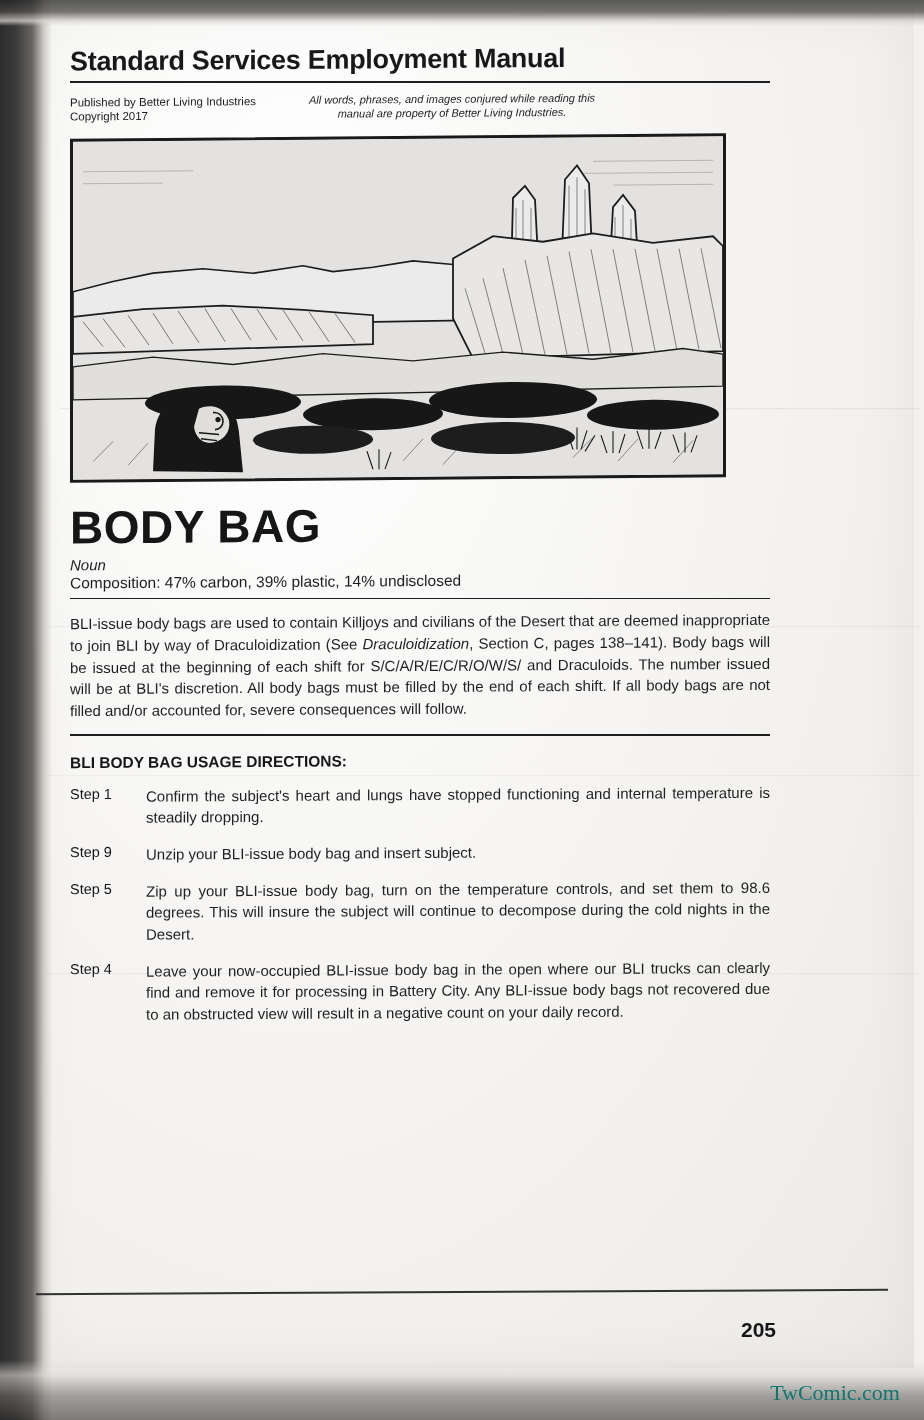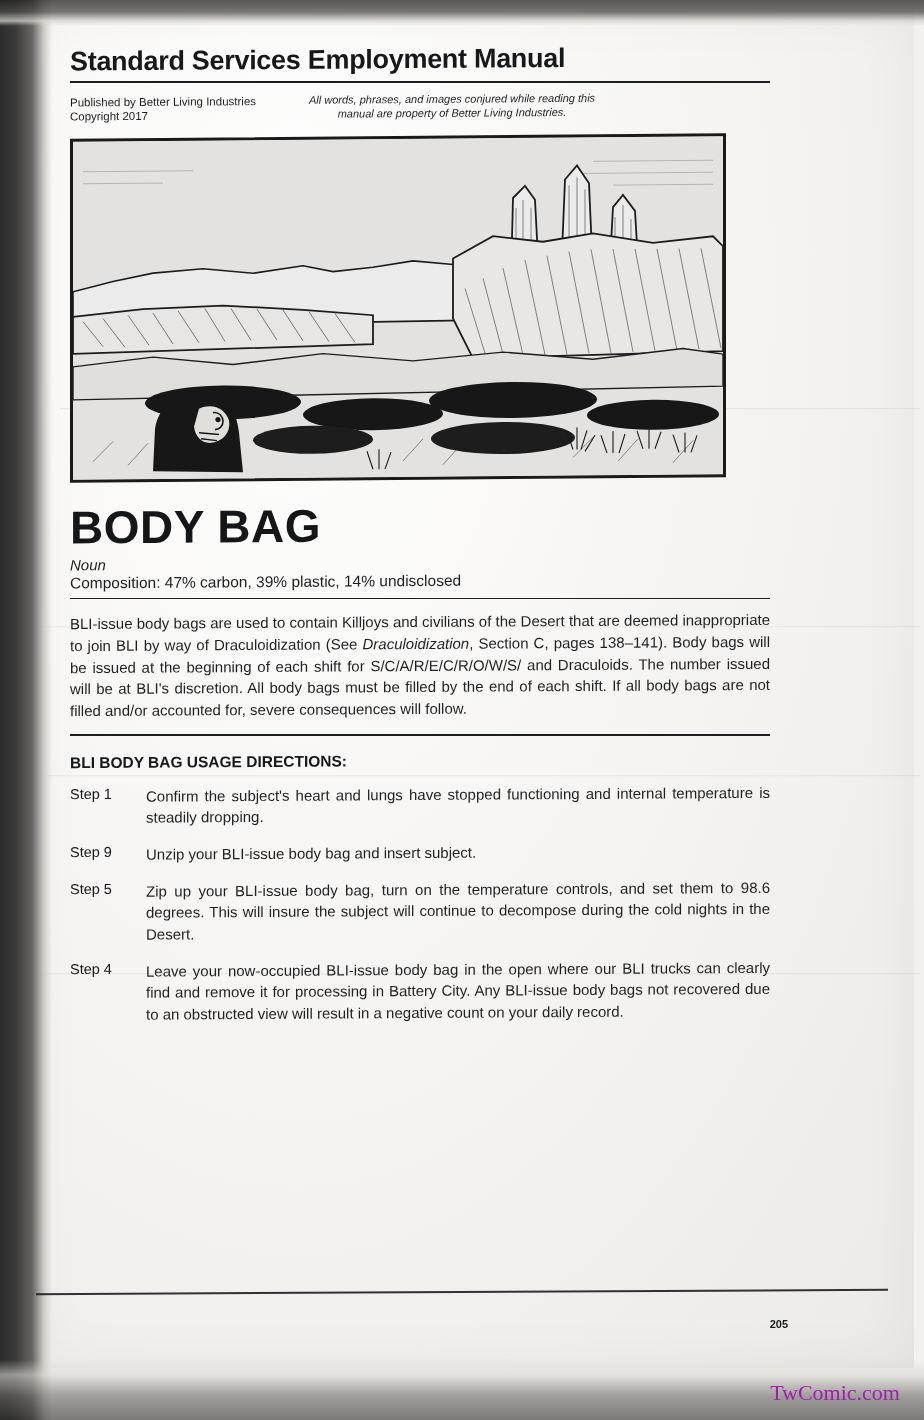--- a/index.html
+++ b/index.html
@@ -173,42 +173,42 @@
   .step-body {
     font-size: 15px;
     line-height: 1.42;
     color: #1f2022;
     text-align: justify;
     flex: 1 1 auto;
   }
 
   .page-number {
     position: absolute;
-    right: 136px;
+    right: 148px;
     top: 1318px;
-    font-size: 11px;
+    font-size: 21px;
     font-weight: bold;
     color: #16171a;
   }
   .footer-rule {
     position: absolute;
     left: 36px;
     top: 1291px;
     width: 852px;
     height: 2px;
     background: #1c1d1f;
     opacity: 0.9;
     transform: skewY(-0.3deg);
   }
   .watermark {
     position: absolute;
     right: 24px;
     bottom: 14px;
     font-size: 22px;
-    color: #a21caf;
+    color: #0f766e;
     font-family: "Liberation Serif", serif;
   }
 
   
   .logo {
     position: absolute;
     left: 770px;
     top: 78px;
     width: 120px;
     text-align: center;

